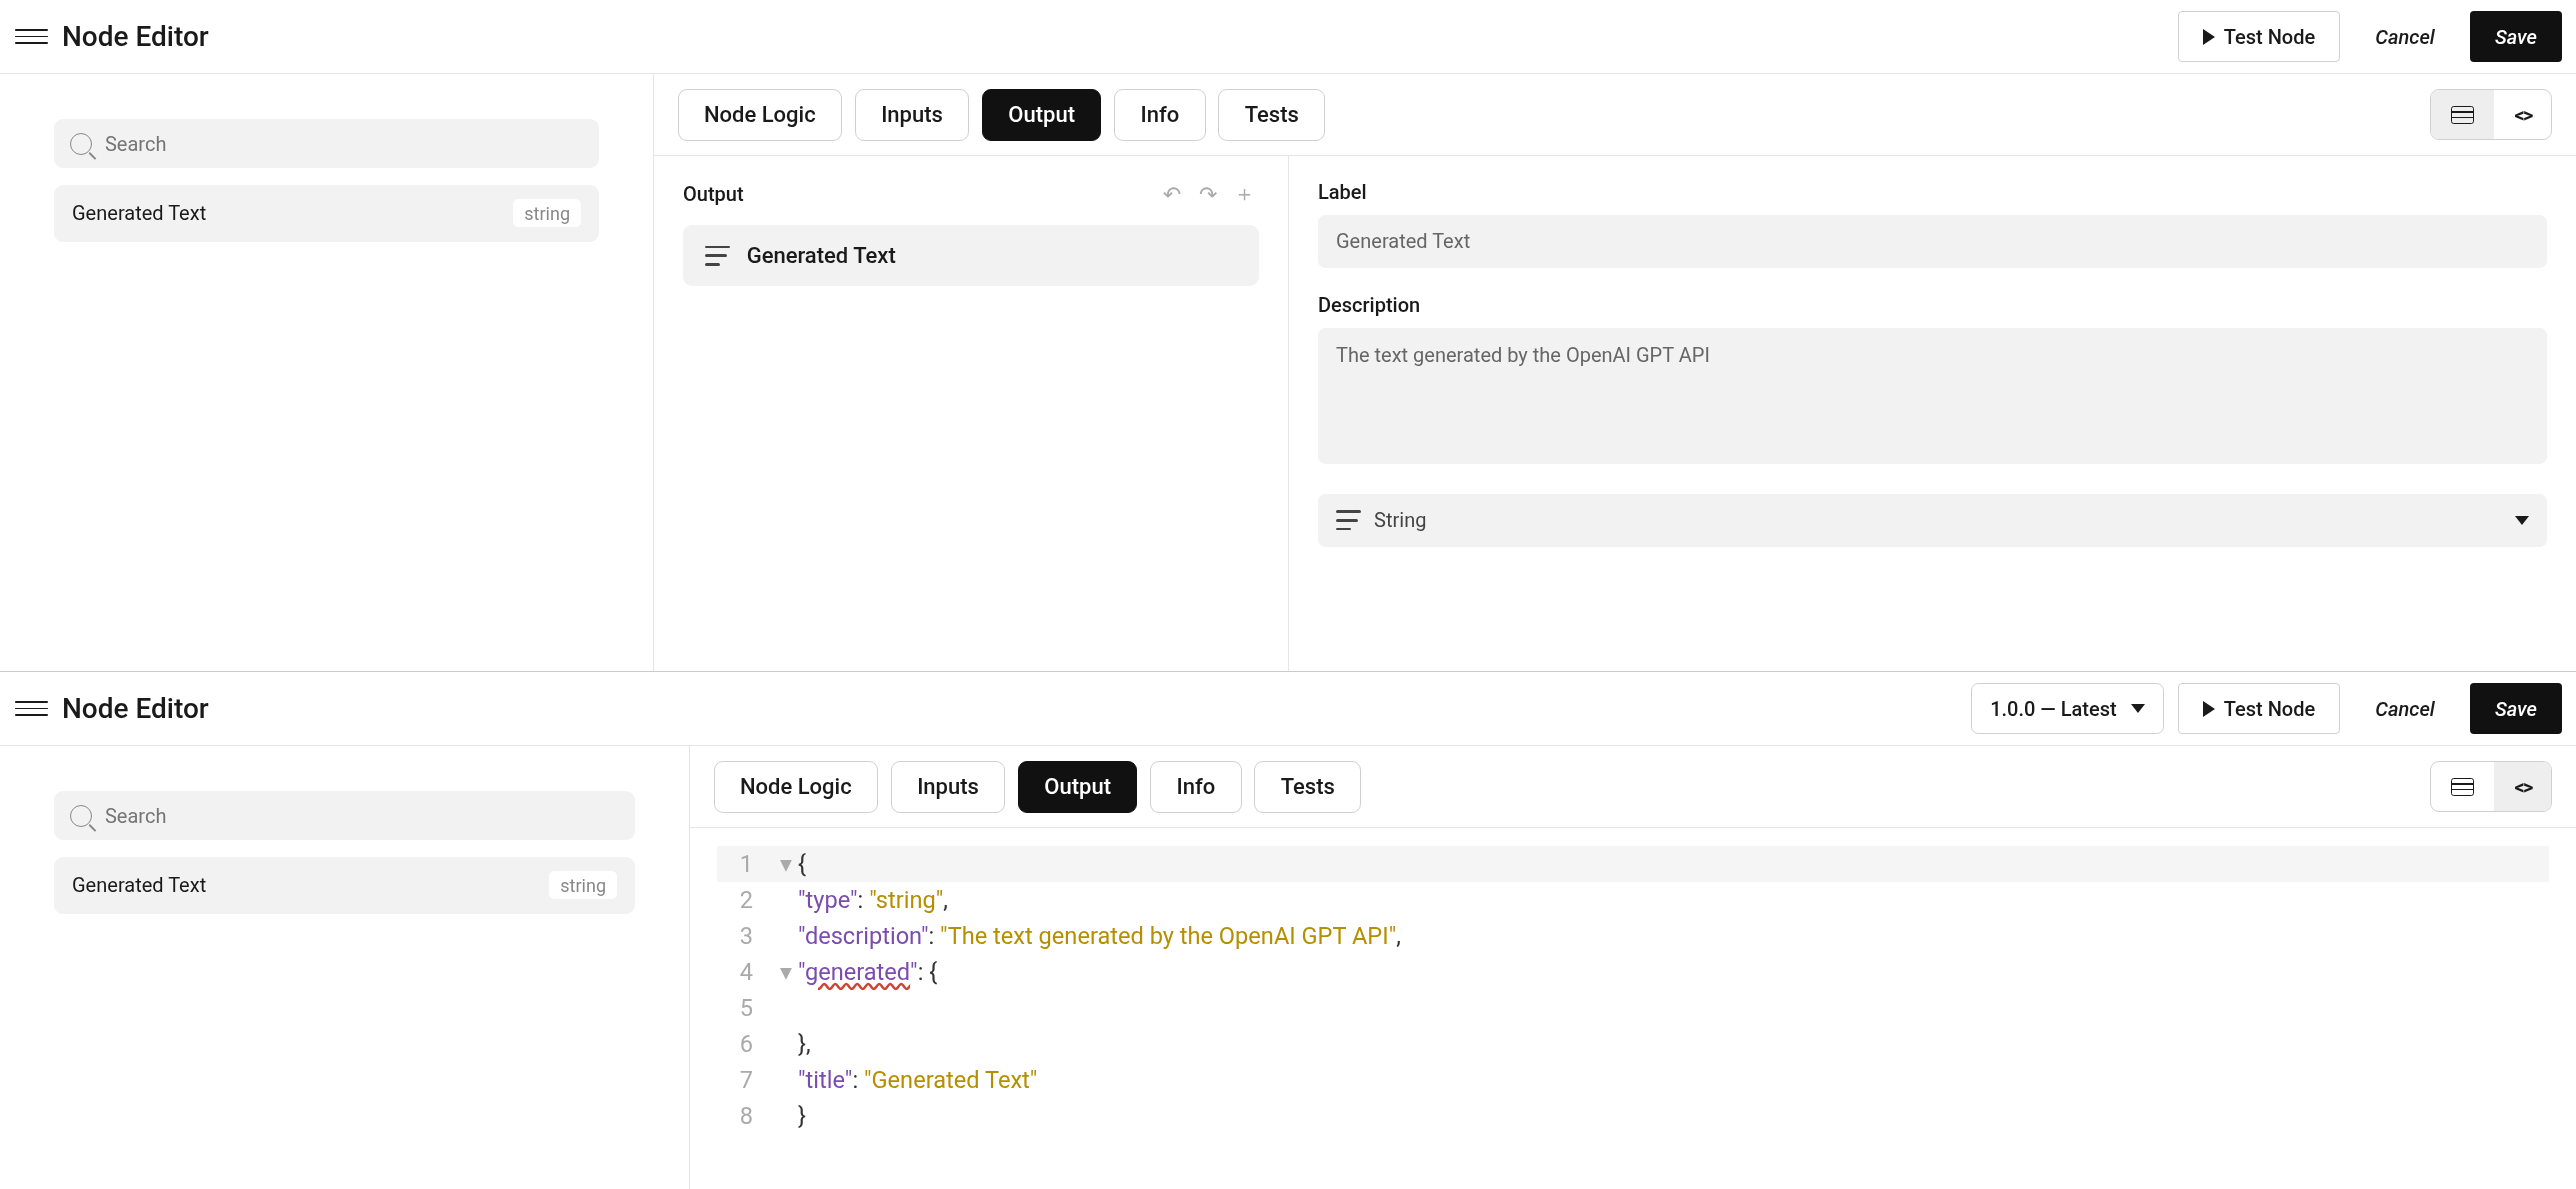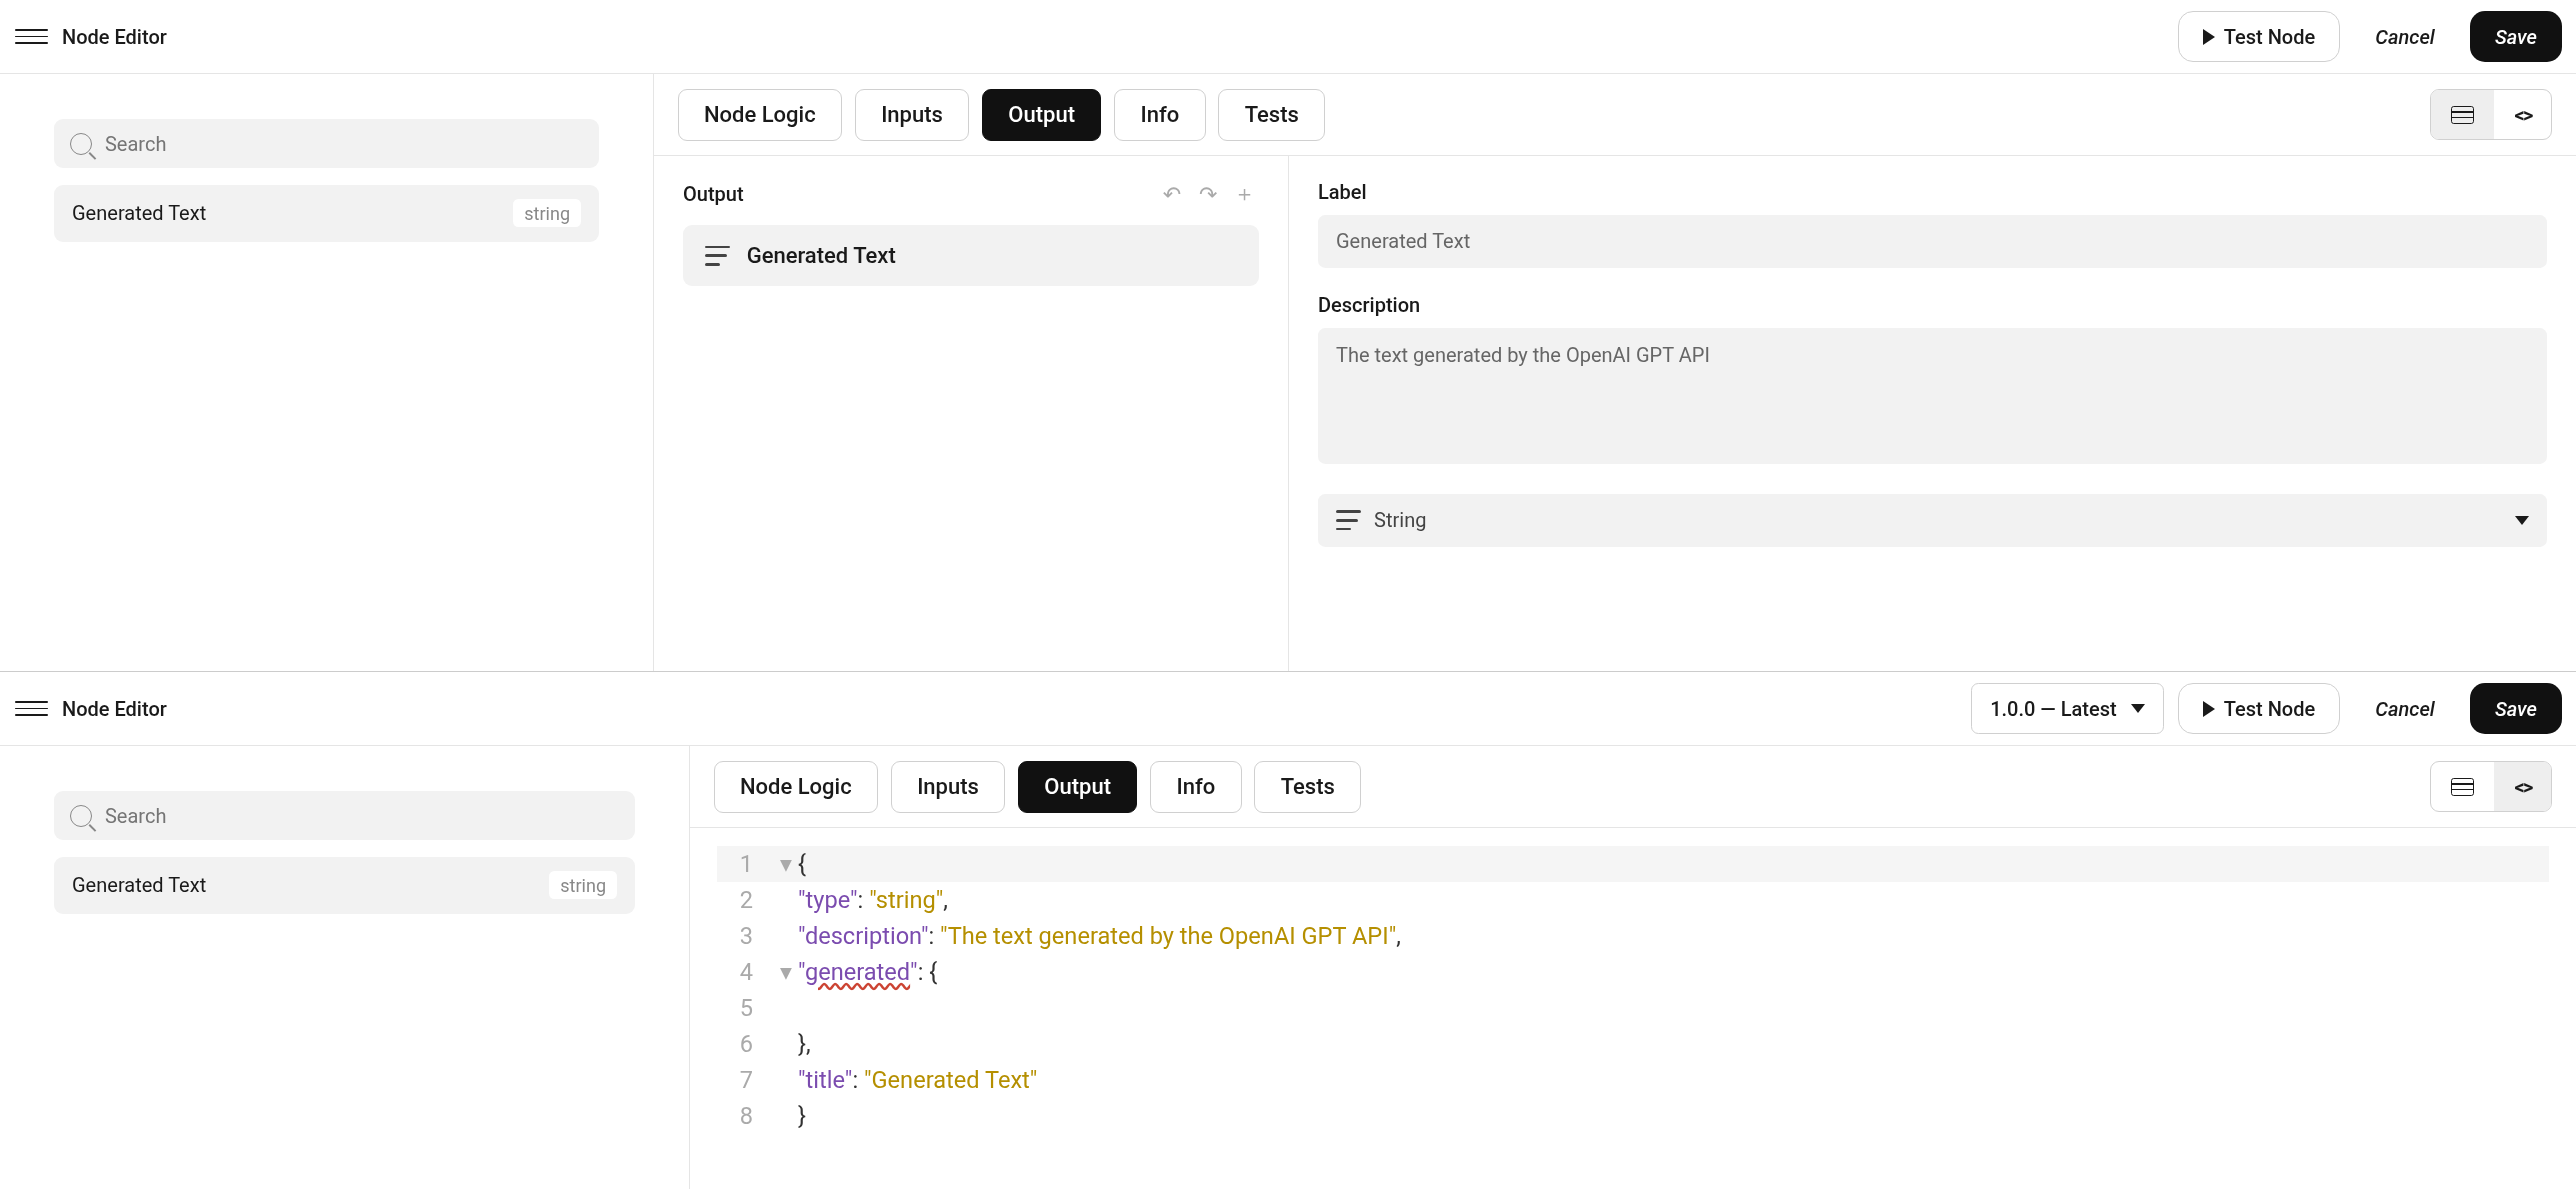--- a/index.html
+++ b/index.html
@@ -40,21 +40,21 @@
   margin-right: 14.5px;
   cursor: pointer;
 }
 .hamburger span {
   display: block;
   height: 1.8px;
   background: #1a1a1a;
   border-radius: 0.9px;
 }
 .header-title {
-  font-size: 20px;
+  font-size: 28px;
   font-weight: 500;
   flex: 1;
 }
 
 .version-chip {
   display: flex;
   align-items: center;
   gap: 14px;
   border: 0.9px solid #d0d0d0;
   border-radius: 7.3px;
@@ -62,21 +62,21 @@
   font-size: 20px;
   font-weight: 500;
   margin-right: 14.5px;
   cursor: pointer;
 }
 
 .btn {
   display: inline-flex;
   align-items: center;
   gap: 9px;
-  border-radius: 15px;
+  border-radius: 4px;
   font-size: 20px;
   font-weight: 500;
   padding: 12.7px 23.6px;
   cursor: pointer;
   border: 0.9px solid transparent;
 }
 .btn-outline { border: 0.9px solid #d0d0d0; background: #fff; }
 .btn-ghost { background: transparent; }
 .btn-primary { background: #111; color: #fff; }
 .btn + .btn { margin-left: 11px; font-style: italic; }

